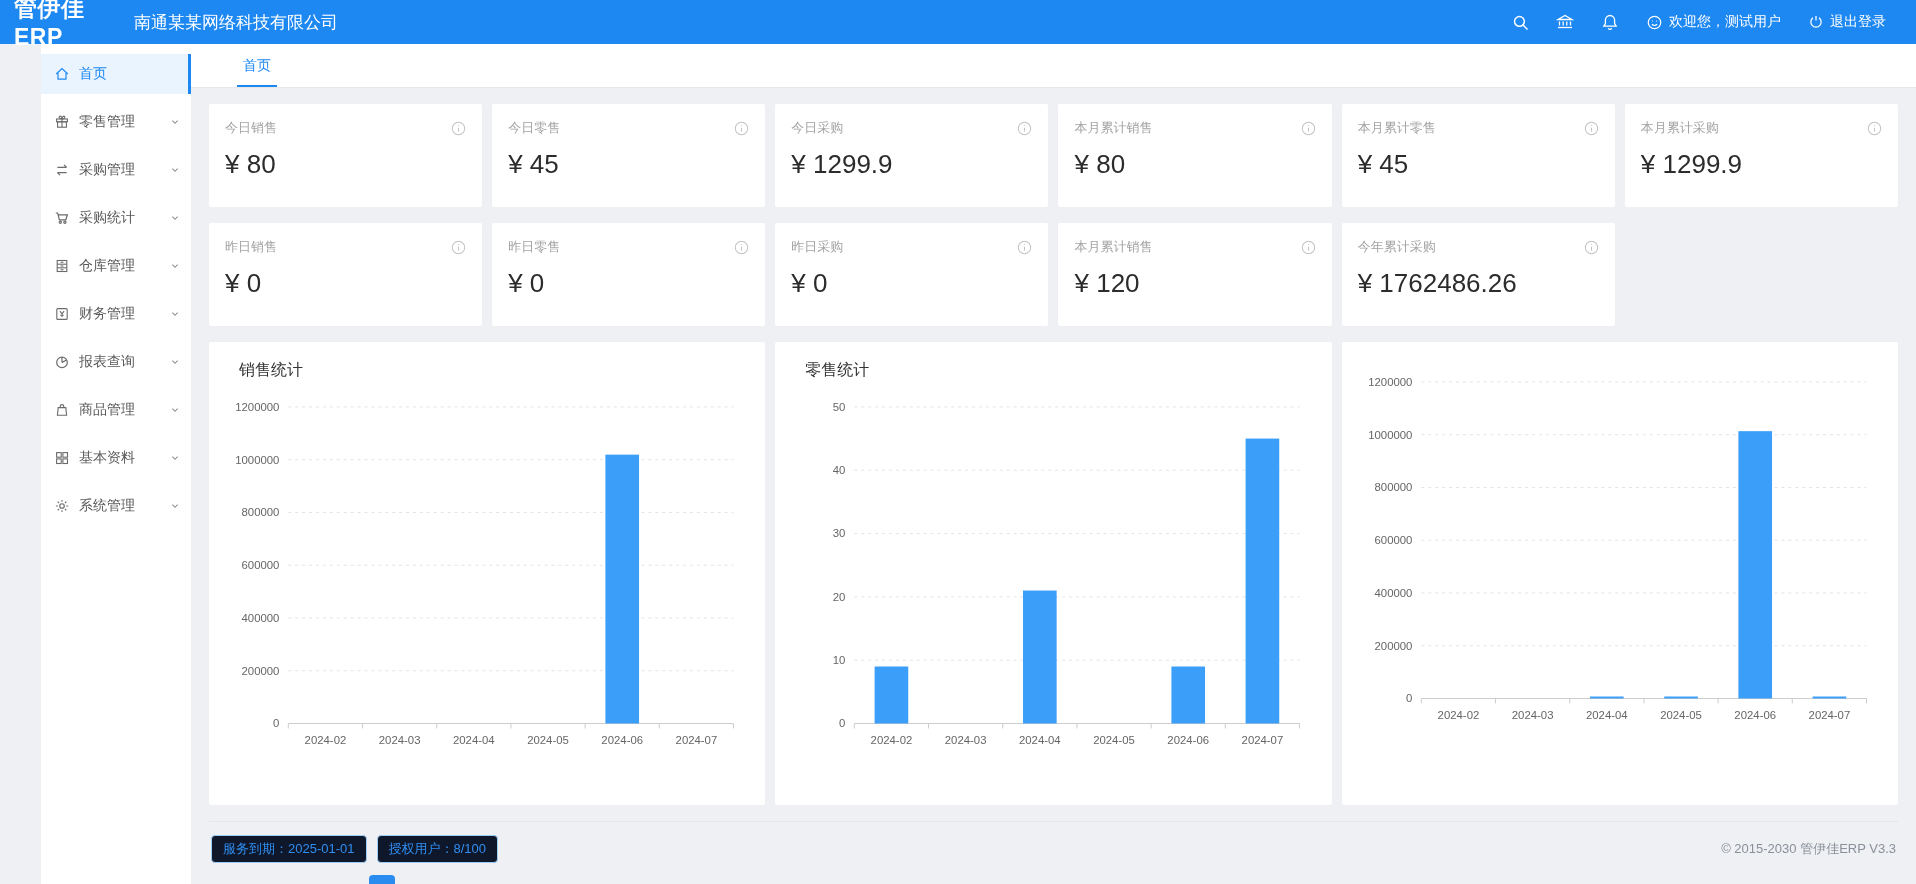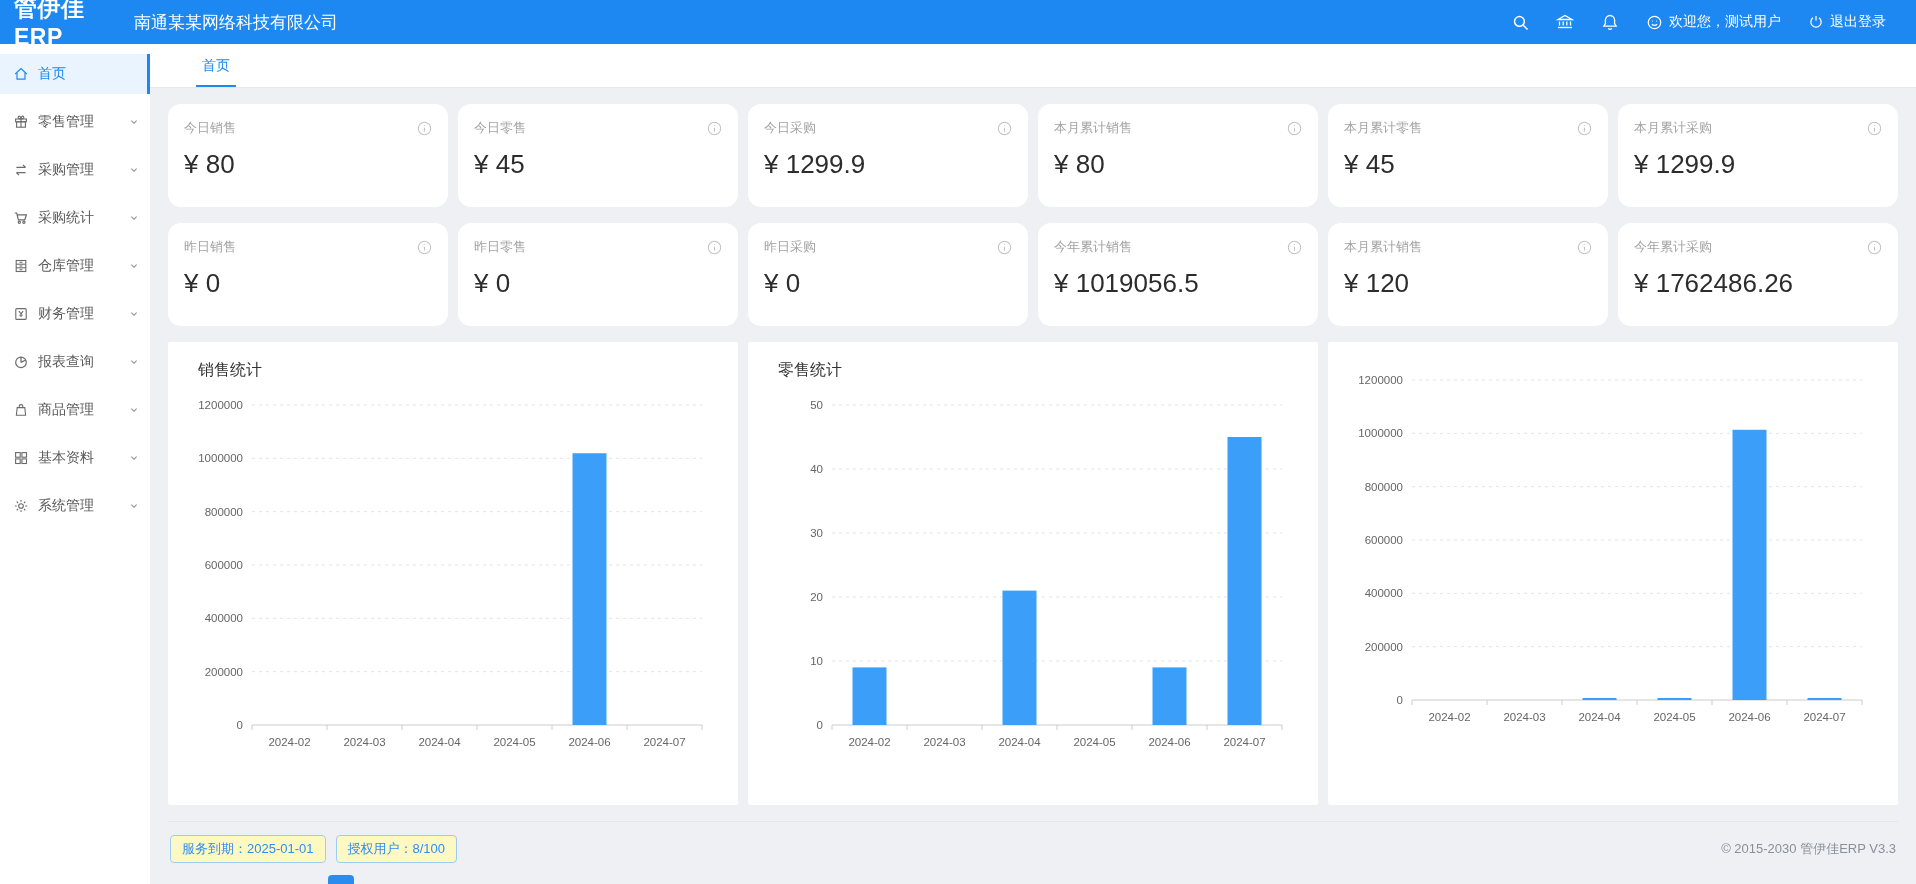--- a/index.html
+++ b/index.html
@@ -9,55 +9,55 @@
   .header { height:44px; background:#1e88f2; display:flex; align-items:center; color:#ffffff; }
   .logo { font-size:23px; font-weight:bold; padding-left:14px; width:120px; letter-spacing:.5px; }
   .company { font-size:17px; margin-left:14px; flex:0 0 auto; }
   .header-spacer { flex:1; }
   .header-right { display:flex; align-items:center; gap:27px; padding-right:30px; font-size:14px; }
   .hicon { display:inline-flex; align-items:center; cursor:pointer; }
   .hicon svg { stroke:#fff; }
   .huser,.hlogout { display:inline-flex; align-items:center; gap:6px; cursor:pointer; }
 
   
-  .main { display:flex; height:840px; }
+  .main { display:flex; height:840px;margin-left:41px; }
   .sidebar { width:150px; background:#fff; padding-top:10px; flex:0 0 150px; }
   .side-item { height:40px; margin-bottom:8px; display:flex; align-items:center; padding:0 10px 0 13px; color:#595959; font-size:14px; cursor:pointer; position:relative; }
   .side-item .s-icon { display:inline-flex; width:16px; height:16px; margin-right:9px; color:#6b6b6b; }
   .side-item .s-icon svg { stroke:currentColor; }
   .side-item .s-label { flex:1; }
   .side-item .s-chevron { display:inline-flex; color:#8c8c8c; }
   .side-item.active { color:#1e88f2; background:#e9f4fe; border-right:3px solid #1e88f2; }
   .side-item.active .s-icon { color:#1e88f2; }
 
   .content-col { flex:1; display:flex; flex-direction:column; min-width:0; }
   .tabbar { height:44px; background:#fff; border-bottom:1px solid #e8e8e8; display:flex; align-items:flex-end; }
   .tab { margin-left:46px; padding:0 6px 10px 6px; font-size:14px; color:#1e88f2; border-bottom:2px solid #1e88f2; cursor:pointer; }
 
   .scroll { flex:1; padding:16px 18px 0 18px; overflow:hidden; position:relative; }
 
   
   .cards { display:grid; grid-template-columns:repeat(6,1fr); gap:16px 10px; }
-  .card { background:#fff; border-radius:13px; padding:15px 16px 14px 16px; min-height:103px; }
+  .card { background:#fff; border-radius:2px; padding:15px 16px 14px 16px; min-height:103px; }
   .card-top { display:flex; justify-content:space-between; align-items:center; }
   .card-label { font-size:13px; color:#a3a3a3; }
   .info-icon { display:inline-flex; color:#c3c3c3; cursor:pointer; }
   .info-icon svg { stroke:currentColor; }
   .card-value { margin-top:12px; font-size:26px; color:#2c2c2c; }
 
   
   .charts { margin-top:16px; display:grid; grid-template-columns:repeat(3,1fr); gap:10px; }
   .chart-panel { background:#fff; border-radius:2px; padding:18px 14px 10px 18px; height:463px; }
   .chart-title { font-size:16px; color:#333; padding-left:12px; margin-bottom:4px; }
   .chart-svg { width:100%; height:398px; display:block; }
 
   
   .footer { margin-top:16px; border-top:1px solid #e3e6ea; padding:13px 2px 0 2px; display:flex; align-items:center; justify-content:space-between; }
   .badges { display:flex; gap:10px; }
-  .badge { font-size:13px; color:#2f8ef2; border:1px solid #9ccdf5; background:#fef9c3; border-radius:4px; padding:4px 11px; }
+  .badge { font-size:13px; color:#2f8ef2; border:1px solid #9ccdf5; background:#0f172a; border-radius:4px; padding:4px 11px; }
   .copyright { font-size:13px; color:#8a8f99; }
 
   .blue-chip { position:absolute; left:178px; bottom:0; width:26px; height:9px; background:#2b8cf0; border-radius:4px 4px 0 0; }
 </style>
 </head>
 <body>
 
 <div class="app">
 
   <header class="header">
@@ -371,33 +371,20 @@
       <span class="card-label">昨日采购</span>
       <span class="info-icon">
         <svg width="15" height="15" viewBox="0 0 16 16" fill="none" stroke-width="1.1">
                     <circle cx="8" cy="8" r="6.6"></circle>
                     <line x1="8" y1="7.2" x2="8" y2="11.3"></line>
                     <circle cx="8" cy="4.9" r="0.55" fill="currentColor" stroke="none"></circle>
                   </svg>
       </span>
     </div>
     <div class="card-value">¥ 0</div>
-  </div>
-            <div class="card">
-    <div class="card-top">
-      <span class="card-label">今年累计销售</span>
-      <span class="info-icon">
-        <svg width="15" height="15" viewBox="0 0 16 16" fill="none" stroke-width="1.1">
-                    <circle cx="8" cy="8" r="6.6"></circle>
-                    <line x1="8" y1="7.2" x2="8" y2="11.3"></line>
-                    <circle cx="8" cy="4.9" r="0.55" fill="currentColor" stroke="none"></circle>
-                  </svg>
-      </span>
-    </div>
-    <div class="card-value">¥ 1019056.5</div>
   </div>
             <div class="card">
     <div class="card-top">
       <span class="card-label">本月累计销售</span>
       <span class="info-icon">
         <svg width="15" height="15" viewBox="0 0 16 16" fill="none" stroke-width="1.1">
                     <circle cx="8" cy="8" r="6.6"></circle>
                     <line x1="8" y1="7.2" x2="8" y2="11.3"></line>
                     <circle cx="8" cy="4.9" r="0.55" fill="currentColor" stroke="none"></circle>
                   </svg>

